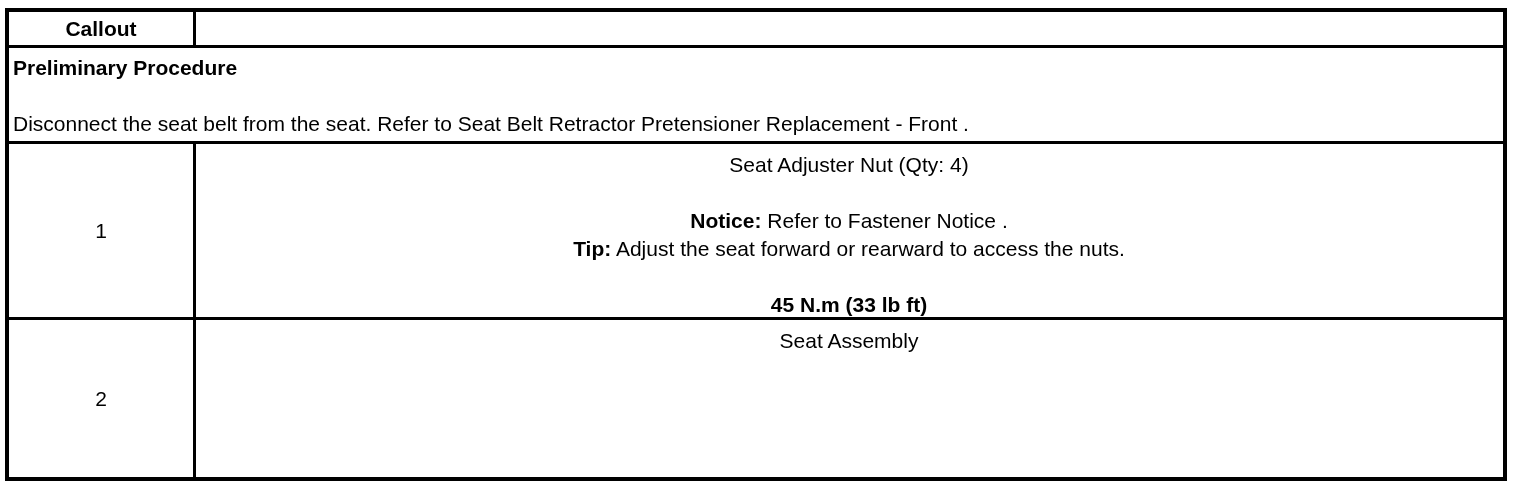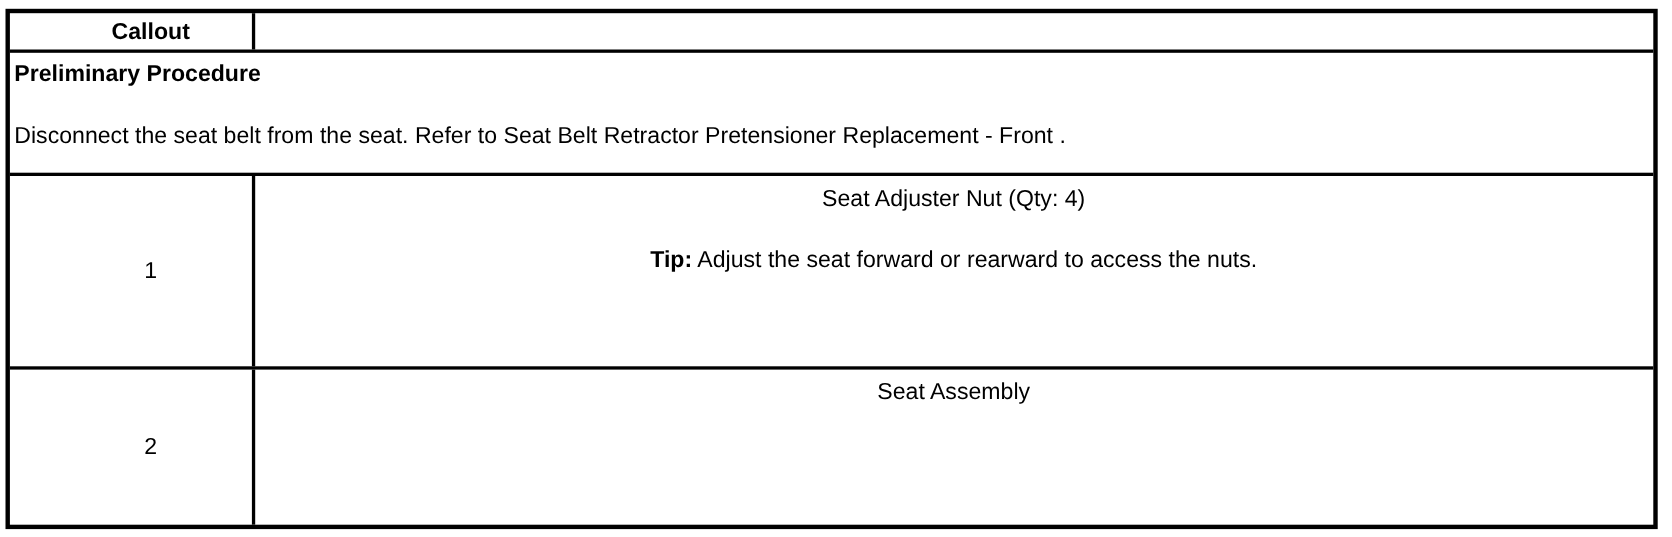--- a/index.html
+++ b/index.html
@@ -38,28 +38,27 @@
   .header-cell {
     display: flex;
     align-items: center;
     justify-content: center;
     font-weight: bold;
   }
   .col-callout {
     width: 184px;
     flex: 0 0 184px;
     border-right: 3px solid #000000;
-    margin-left: 36px;
   }
   .col-component {
     flex: 1 1 auto;
     min-width: 0;
   }
   .prelim-row {
-    height: 112px;
+    height: 96px;
     flex-direction: column;
     padding: 6px 6px 0 4px;
     box-sizing: border-box;
   }
   .body-row-1 {
     height: 173px;
   }
   .body-row-2 {
     flex: 1 1 auto;
   }
@@ -96,21 +95,23 @@
 
   <div class="row bordered prelim-row">
     <div class="line b gap-after">Preliminary Procedure</div>
     <div class="line">Disconnect the seat belt from the seat. Refer to Seat Belt Retractor Pretensioner Replacement - Front .</div>
   </div>
 
   <div class="row bordered body-row-1">
     <div class="callout-cell col-callout">1</div>
     <div class="component-cell col-component">
       <div class="line gap-after">Seat Adjuster Nut (Qty: 4)</div>
+      <div class="line"><span class="b">Notice:</span><span> Refer to Fastener Notice .</span></div>
       <div class="line gap-after"><span class="b">Tip:</span><span> Adjust the seat forward or rearward to access the nuts.</span></div>
+      <div class="line b">45 N.m (33 lb ft)</div>
     </div>
   </div>
 
   <div class="row body-row-2">
     <div class="callout-cell col-callout">2</div>
     <div class="component-cell col-component">
       <div class="line gap-after">Seat Assembly</div>
     </div>
   </div>
 

